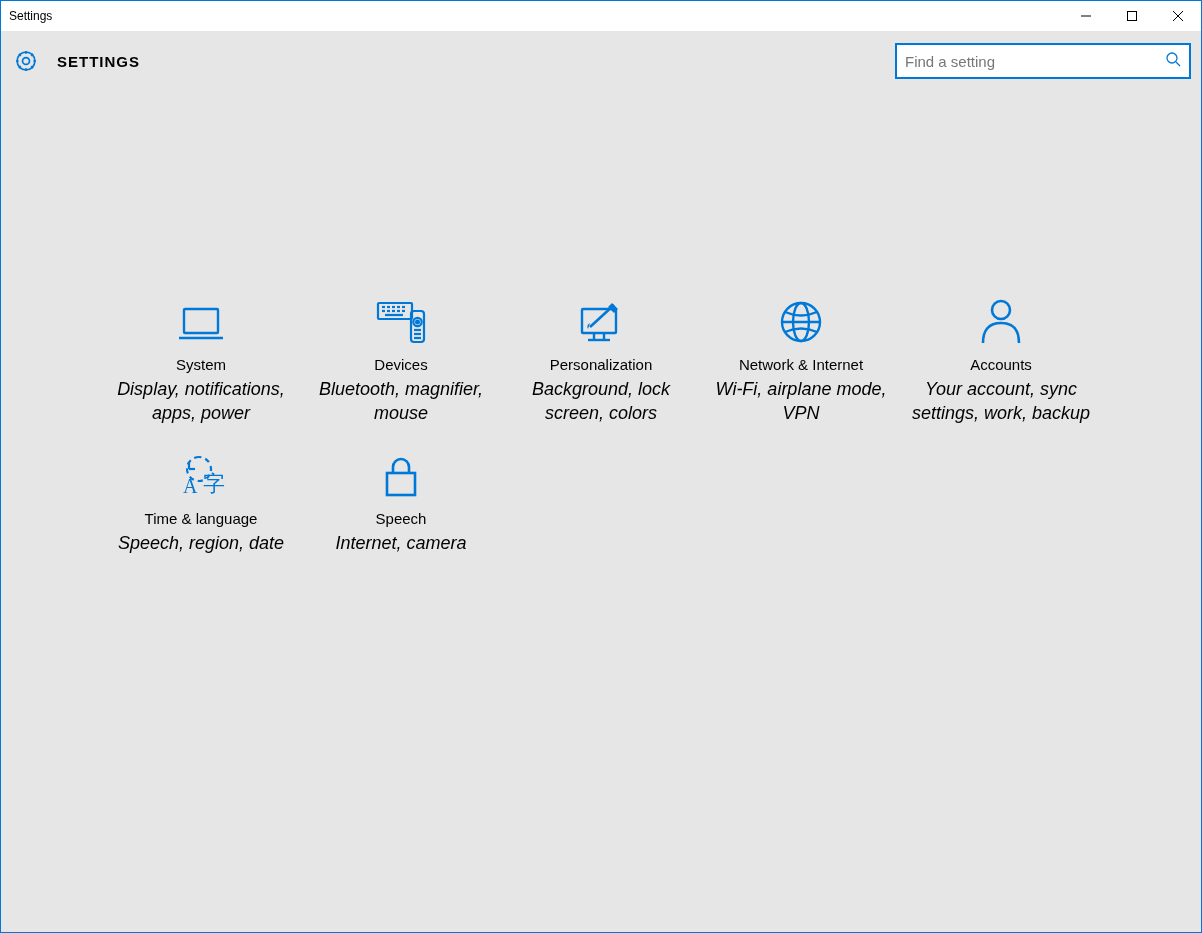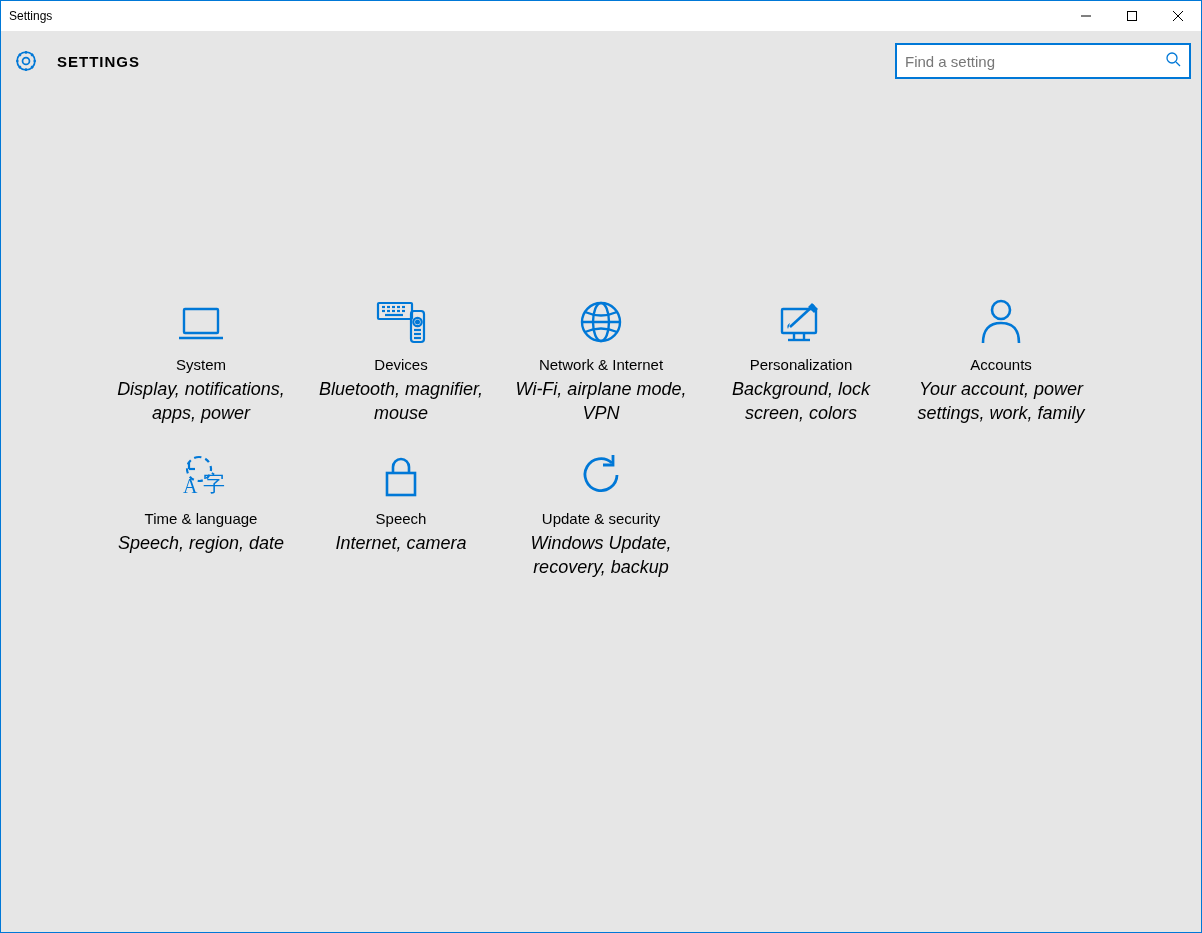--- a/index.html
+++ b/index.html
@@ -202,55 +202,55 @@
         <line x1="39" y1="31" x2="46" y2="31"></line>
               <line x1="39" y1="35" x2="46" y2="35"></line>
               <line x1="39" y1="39" x2="46" y2="39"></line>
       </svg>
           </div>
           <div class="label">Devices</div>
           <div class="desc">Bluetooth, magnifier, mouse</div>
         </div>
         <div class="tile">
           <div class="icon">
-            <svg width="46" height="46" viewBox="0 0 46 46" fill="none" stroke="#0078d7" stroke-width="2.4">
-        <circle cx="23" cy="23" r="19"></circle>
-        <ellipse cx="23" cy="23" rx="8" ry="19"></ellipse>
-        <line x1="4" y1="23" x2="42" y2="23"></line>
-        <path d="M7 13 Q23 20 39 13"></path>
-        <path d="M7 33 Q23 26 39 33"></path>
-      </svg>
-          </div>
-          <div class="label">Network &amp; Internet</div>
-          <div class="desc">Wi-Fi, airplane mode, VPN</div>
-        </div>
-        <div class="tile">
-          <div class="icon">
             <svg width="50" height="44" viewBox="0 0 50 44" fill="none" stroke="#0078d7" stroke-width="2.4">
         <rect x="6" y="8" width="34" height="24" rx="1"></rect>
         <line x1="18" y1="32" x2="18" y2="38"></line>
               <line x1="28" y1="32" x2="28" y2="38"></line>
         <line x1="12" y1="39" x2="34" y2="39"></line>
         <path d="M14 26 L38 4" stroke-width="2.6"></path>
         <path d="M12 28 q-2 -4 2 -6" fill="#0078d7" stroke="none"></path>
         <path d="M36 2 l6 6 -4 4 -6 -6 z" fill="#0078d7" stroke="none"></path>
       </svg>
           </div>
           <div class="label">Personalization</div>
           <div class="desc">Background, lock screen, colors</div>
         </div>
         <div class="tile">
           <div class="icon">
+            <svg width="46" height="46" viewBox="0 0 46 46" fill="none" stroke="#0078d7" stroke-width="2.4">
+        <circle cx="23" cy="23" r="19"></circle>
+        <ellipse cx="23" cy="23" rx="8" ry="19"></ellipse>
+        <line x1="4" y1="23" x2="42" y2="23"></line>
+        <path d="M7 13 Q23 20 39 13"></path>
+        <path d="M7 33 Q23 26 39 33"></path>
+      </svg>
+          </div>
+          <div class="label">Network &amp; Internet</div>
+          <div class="desc">Wi-Fi, airplane mode, VPN</div>
+        </div>
+        <div class="tile">
+          <div class="icon">
             <svg width="44" height="48" viewBox="0 0 44 48" fill="none" stroke="#0078d7" stroke-width="2.6">
         <circle cx="22" cy="13" r="9"></circle>
         <path d="M4 46 q0 -20 18 -20 q18 0 18 20"></path>
       </svg>
           </div>
           <div class="label">Accounts</div>
-          <div class="desc">Your account, power settings, work, family</div>
+          <div class="desc">Your account, sync settings, work, backup</div>
         </div>
         <div class="tile">
           <div class="icon">
             <svg width="52" height="48" viewBox="0 0 52 48" fill="none" stroke="#0078d7" stroke-width="2.2">
         <path d="M24 6 a12 12 0 1 0 0.01 0" stroke-dasharray="5 4"></path>
         <line x1="14" y1="18" x2="14" y2="11"></line>
               <line x1="14" y1="18" x2="20" y2="18"></line>
         <text x="8" y="42" font-size="20" font-family="Segoe UI" fill="#0078d7" stroke="none">A</text>
         <text x="28" y="40" font-size="22" font-family="sans-serif" fill="#0078d7" stroke="none">字</text>
       </svg>
@@ -261,26 +261,16 @@
         <div class="tile">
           <div class="icon">
             <svg width="40" height="48" viewBox="0 0 40 48" fill="none" stroke="#0078d7" stroke-width="2.6">
         <rect x="6" y="22" width="28" height="22"></rect>
         <path d="M12 22 v-6 a8 8 0 0 1 16 0 v6"></path>
       </svg>
           </div>
           <div class="label">Speech</div>
           <div class="desc">Internet, camera</div>
         </div>
-        <div class="tile">
-          <div class="icon">
-            <svg width="48" height="48" viewBox="0 0 48 48" fill="none" stroke="#0078d7" stroke-width="2.8">
-        <path d="M40 24 a16 16 0 1 1 -5 -12"></path>
-        <polyline points="36,4 36,14 26,14" fill="none"></polyline>
-      </svg>
-          </div>
-          <div class="label">Update &amp; security</div>
-          <div class="desc">Windows Update, recovery, backup</div>
-        </div>
       </div>
   </div>
 
 </div>
 
 </body></html>

